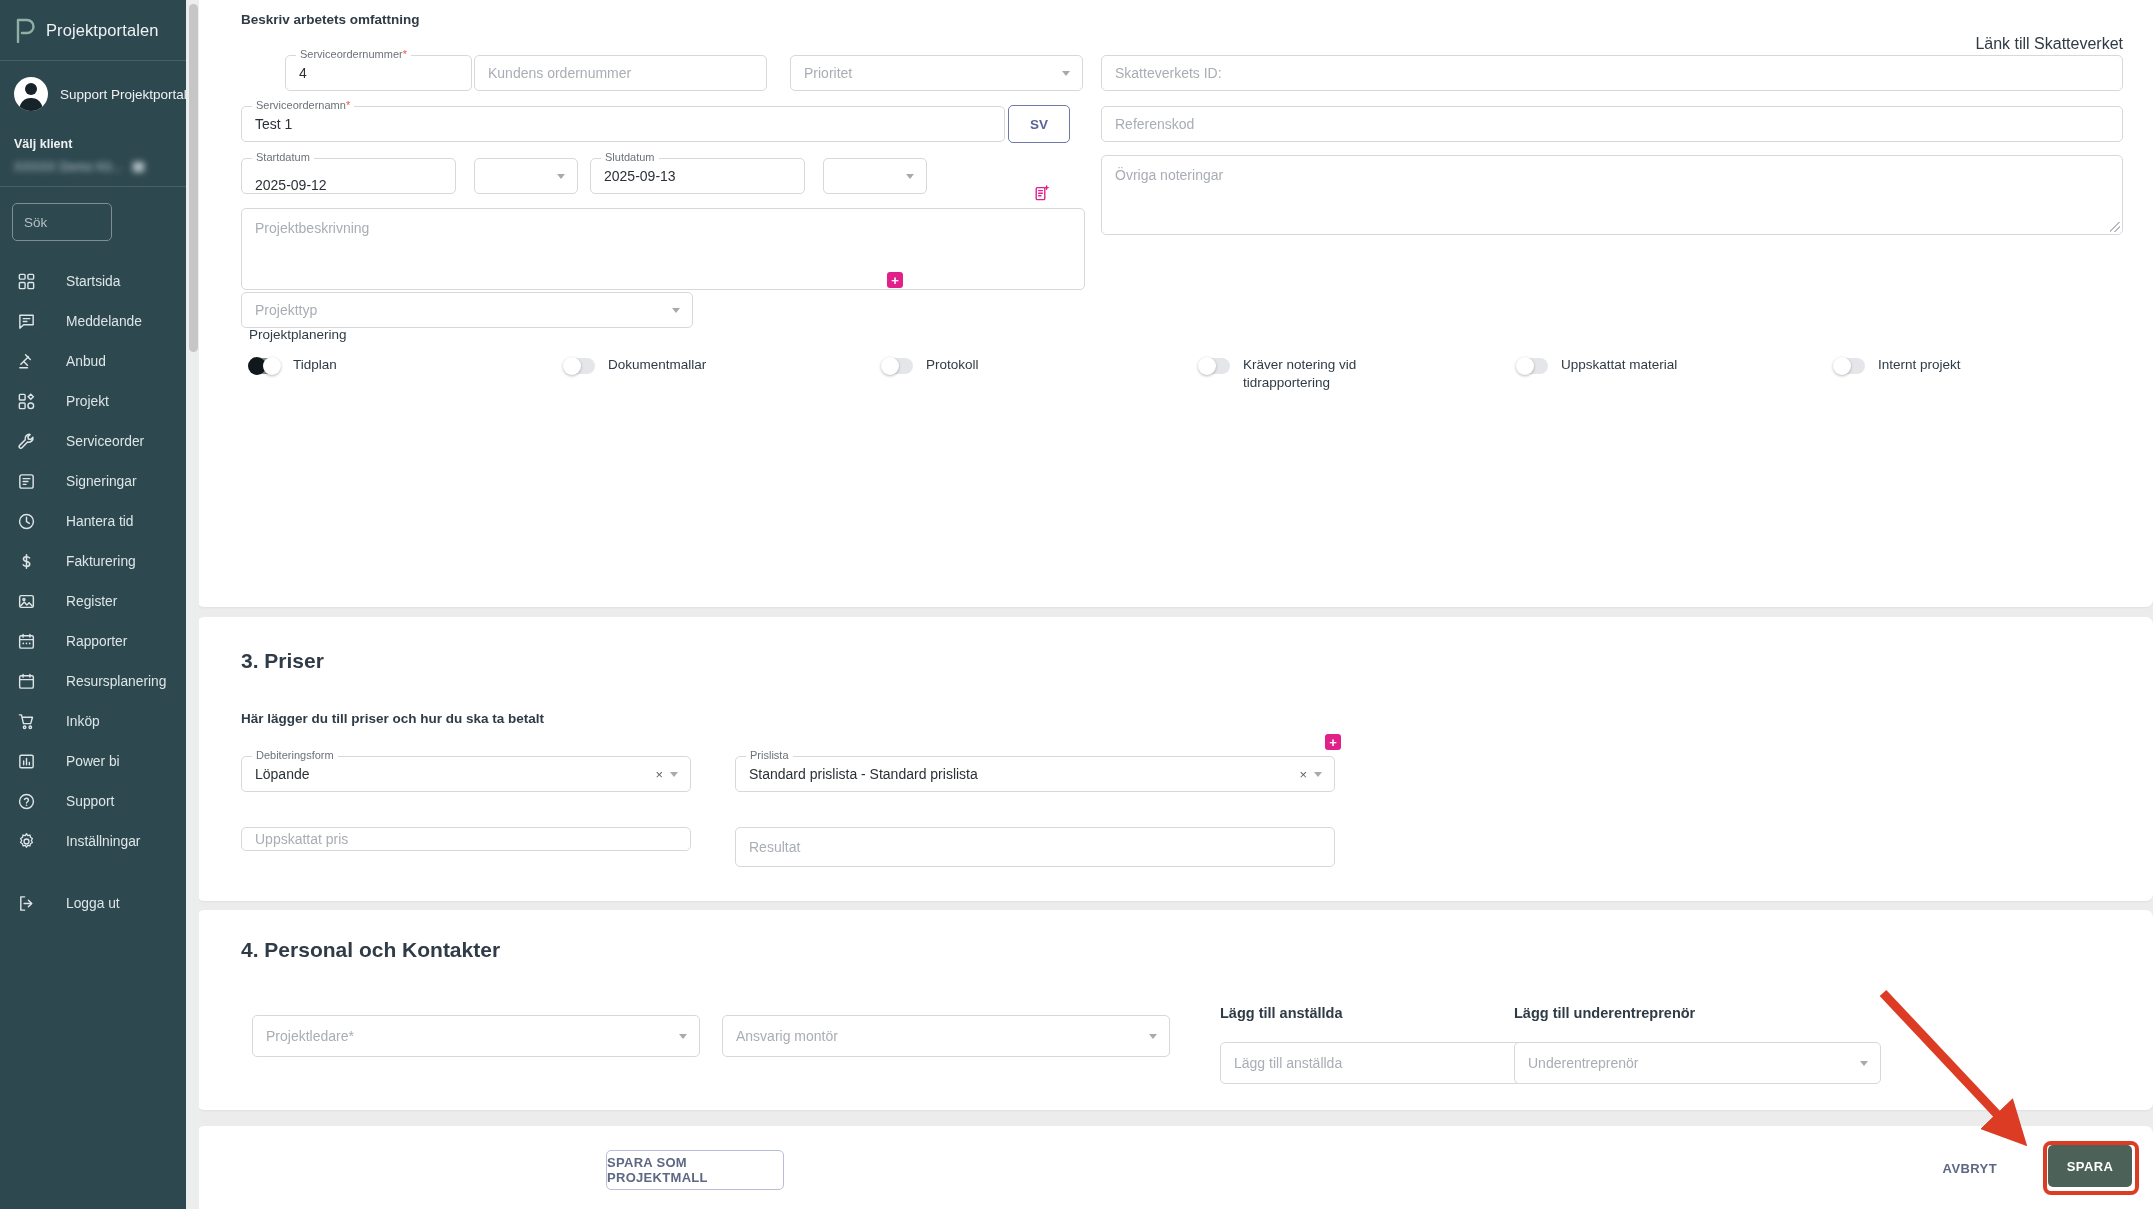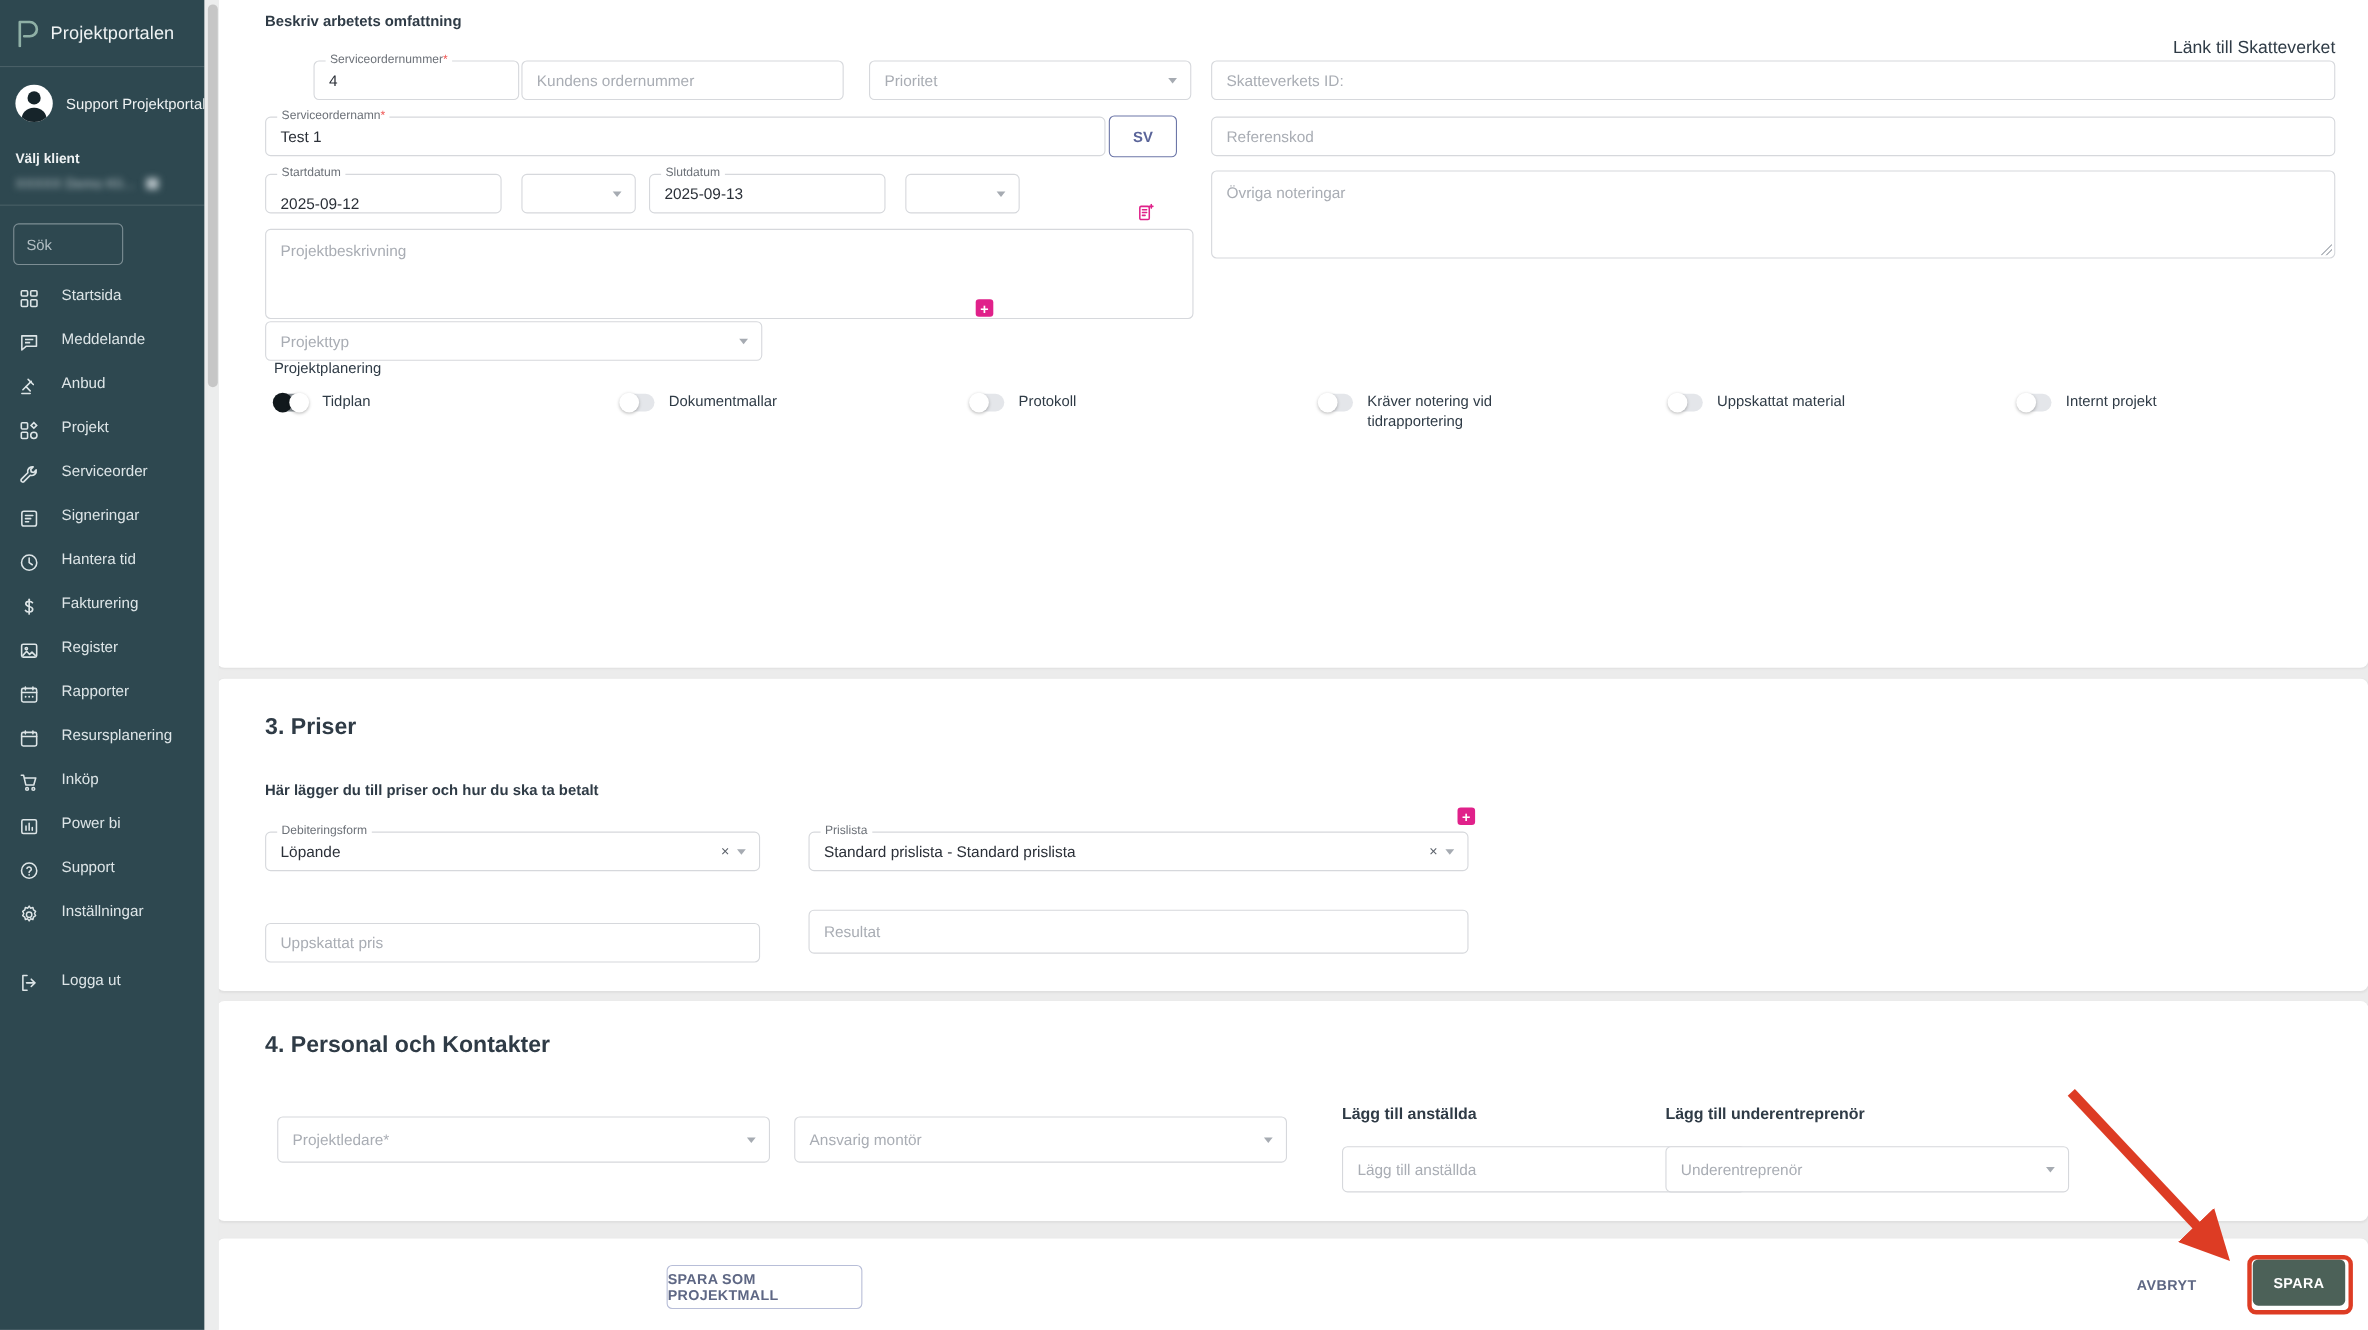--- a/index.html
+++ b/index.html
@@ -62,21 +62,21 @@
   .search-wrap { padding: 16px 0 14px 12px; }
   .search-box {
     width: 100px; height: 38px; border: 1px solid #7d8e94;
     border-radius: 5px; background: transparent;
     display: flex; align-items: center; padding: 0 11px;
     font-size: 13.5px; color: #b3bfc4;
   }
 
   .nav { padding-top: 6px; }
   .nav-item {
-    display: flex; align-items: flex-start; gap: 20px;
+    display: flex; align-items: center; gap: 30px;
     height: 40px; padding-left: 16px;
     color: #dde5e7; font-size: 13.8px;
     cursor: pointer;
   }
   .nav-icon { width: 20px; height: 20px; flex: 0 0 20px; display: flex; align-items: center; justify-content: center; }
   .nav-icon svg { width: 19px; height: 19px; display: block; }
   .nav-spacer { height: 22px; }
 
   
   .vscroll {
@@ -596,21 +596,21 @@
         <span class="caret"></span>
       </div>
 
       <div class="field" style="left:538px; top:139px; width:600px;">
         <span class="legend">Prislista</span>
         <span class="val">Standard prislista - Standard prislista</span>
         <span class="clearx">×</span>
         <span class="caret"></span>
       </div>
 
-      <div class="field" style="left:44px; top:222px; width:450px; height:36px;">
+      <div class="field" style="left:44px; top:210px; width:450px; height:24px;">
         <span class="ph">Uppskattat pris</span>
       </div>
 
       <div class="field" style="left:538px; top:210px; width:600px; height:40px;">
         <span class="ph">Resultat</span>
       </div>
     </section>
 
     <section class="card card-3">
       <div class="sect-title" style="position:absolute; left:44px; top:28px;">4. Personal och Kontakter</div>

